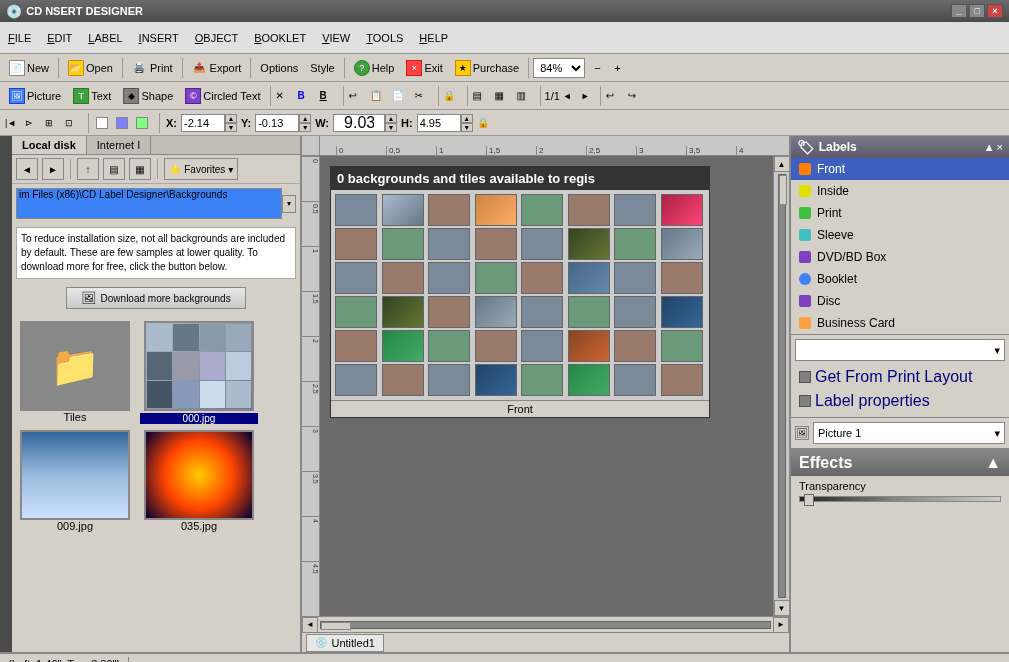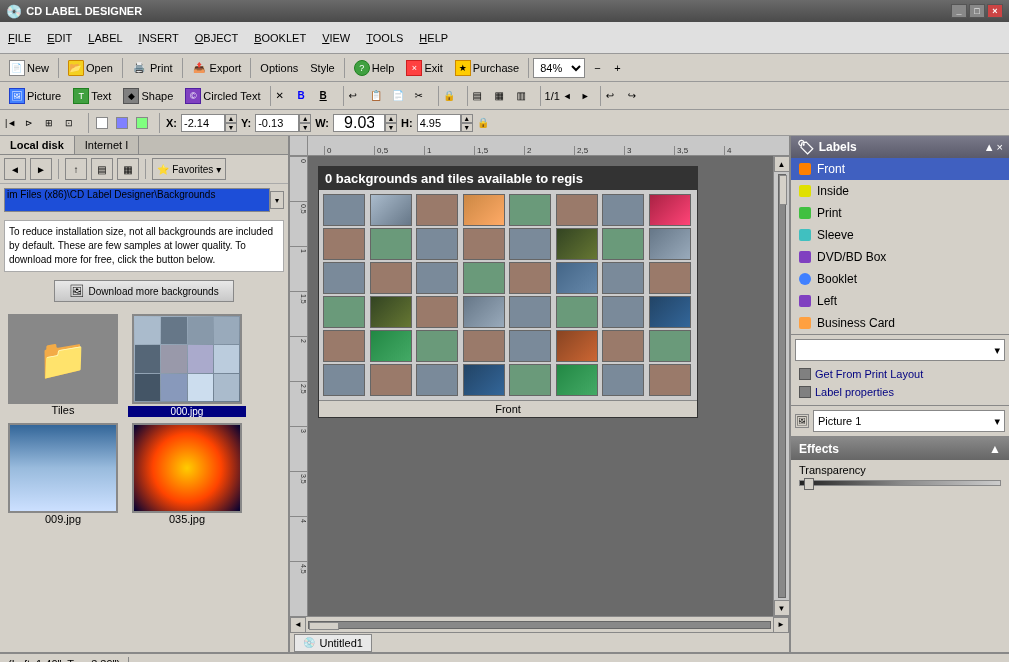--- a/index.html
+++ b/index.html
@@ -98,20 +98,21 @@
     .coord-label { font-size: 11px; font-weight: bold; color: #000; }
     .spin-input { display: flex; align-items: center; }
     .spin-input input { width: 44px; height: 18px; border: 1px solid #888; font-size: 11px; padding: 0 2px; }
     .spin-arrows { display: flex; flex-direction: column; }
     .spin-arrow { width: 12px; height: 9px; background: #d4d0c8; border: 1px solid #888; display: flex; align-items: center; justify-content: center; font-size: 7px; cursor: pointer; }
 
     
     .main-area {
       display: flex;
       height: calc(662px - 22px - 20px - 28px - 28px - 26px - 22px);
+      padding-left: 12px;
     }
 
     
     .left-panel {
       width: 290px;
       background: #d4d0c8;
       border-right: 2px solid #888;
       display: flex;
       flex-direction: column;
     }
@@ -141,23 +142,23 @@
       border: 1px solid #888;
       display: flex; align-items: center; justify-content: center;
       cursor: pointer; font-size: 10px;
     }
     .path-bar {
       margin: 4px;
       display: flex;
       align-items: center;
     }
     .path-input {
-      flex: 1; height: 24px;
+      flex: 1; height: 31px;
       border: 1px solid #888;
-      background: #1d4ed8;
+      background: #3b82f6;
       font-size: 10px;
       padding: 0 2px;
       overflow: hidden;
       white-space: nowrap;
     }
     .path-dropdown { width: 14px; height: 18px; background: #d4d0c8; border: 1px solid #888; cursor: pointer; display: flex; align-items: center; justify-content: center; font-size: 8px; }
     .bg-notice {
       background: #fff;
       border: 1px solid #aaa;
       margin: 4px;
@@ -365,21 +366,21 @@
       font-size: 11px;
       display: flex; align-items: center; justify-content: space-between;
       padding: 0 4px;
       cursor: pointer;
       margin-bottom: 4px;
     }
 
     .right-link {
       display: flex; align-items: center; gap: 4px;
       padding: 3px 4px;
-      font-size: 11px;
+      font-size: 16px;
       cursor: pointer;
       color: #000080;
     }
     .right-link .icon-small { width: 12px; height: 12px; background: #808080; border: 1px solid #555; }
 
     .picture-bar {
       display: flex;
       align-items: center;
       padding: 4px;
       gap: 4px;
@@ -395,21 +396,21 @@
       cursor: pointer;
     }
     .picture-icon { width: 14px; height: 14px; background: #d4d0c8; border: 1px solid #888; }
 
     .effects-section {
       border-top: 2px solid #888;
     }
     .effects-header {
       background: linear-gradient(to bottom, #888, #666);
       color: #fff;
-      font-size: 12px;
+      font-size: 16px;
       font-weight: bold;
       padding: 4px 8px;
       display: flex;
       align-items: center;
       justify-content: space-between;
     }
     .transparency-section {
       padding: 4px 8px;
     }
     .transparency-label { font-size: 11px; color: #000; margin-bottom: 4px; }
@@ -470,21 +471,21 @@
     .scroll-v-btn { width: 16px; height: 16px; background: #d4d0c8; border: 1px solid #888; display: flex; align-items: center; justify-content: center; font-size: 8px; cursor: pointer; }
     .scroll-v-track { flex: 1; width: 8px; background: #888; border: 1px solid #666; margin: 2px; }
     .scroll-v-thumb { width: 8px; height: 30px; background: #d4d0c8; border: 1px solid #888; }
   </style>
 </head>
 <body>
 
 <div class="title-bar">
   <div class="title-bar-left">
     <span style="font-size:13px;">💿</span>
-    <span>CD LABEL DESIGNER</span>
+    <span>CD NSERT DESIGNER</span>
   </div>
   <div class="title-bar-controls">
     <div class="title-btn">_</div>
     <div class="title-btn">□</div>
     <div class="title-btn" style="background:#cc4444;">×</div>
   </div>
 </div>
 
 <div class="menu-bar">
   <div class="menu-item"><span>F</span>ILE</div>
@@ -900,21 +901,21 @@
     <div class="label-item">
       <span class="dot dot-purple"></span>
       <span>DVD/BD Box</span>
     </div>
     <div class="label-item">
       <span class="dot" style="background:#4080ff;border-radius:50%;width:12px;height:12px;"></span>
       <span>Booklet</span>
     </div>
     <div class="label-item">
       <span class="dot dot-purple"></span>
-      <span>Left</span>
+      <span>Disc</span>
     </div>
     <div class="label-item">
       <span class="dot dot-orange2"></span>
       <span>Business Card</span>
     </div>
 
     <div class="right-section">
       <div class="right-dropdown">
         <span></span>
         <span>▾</span>

